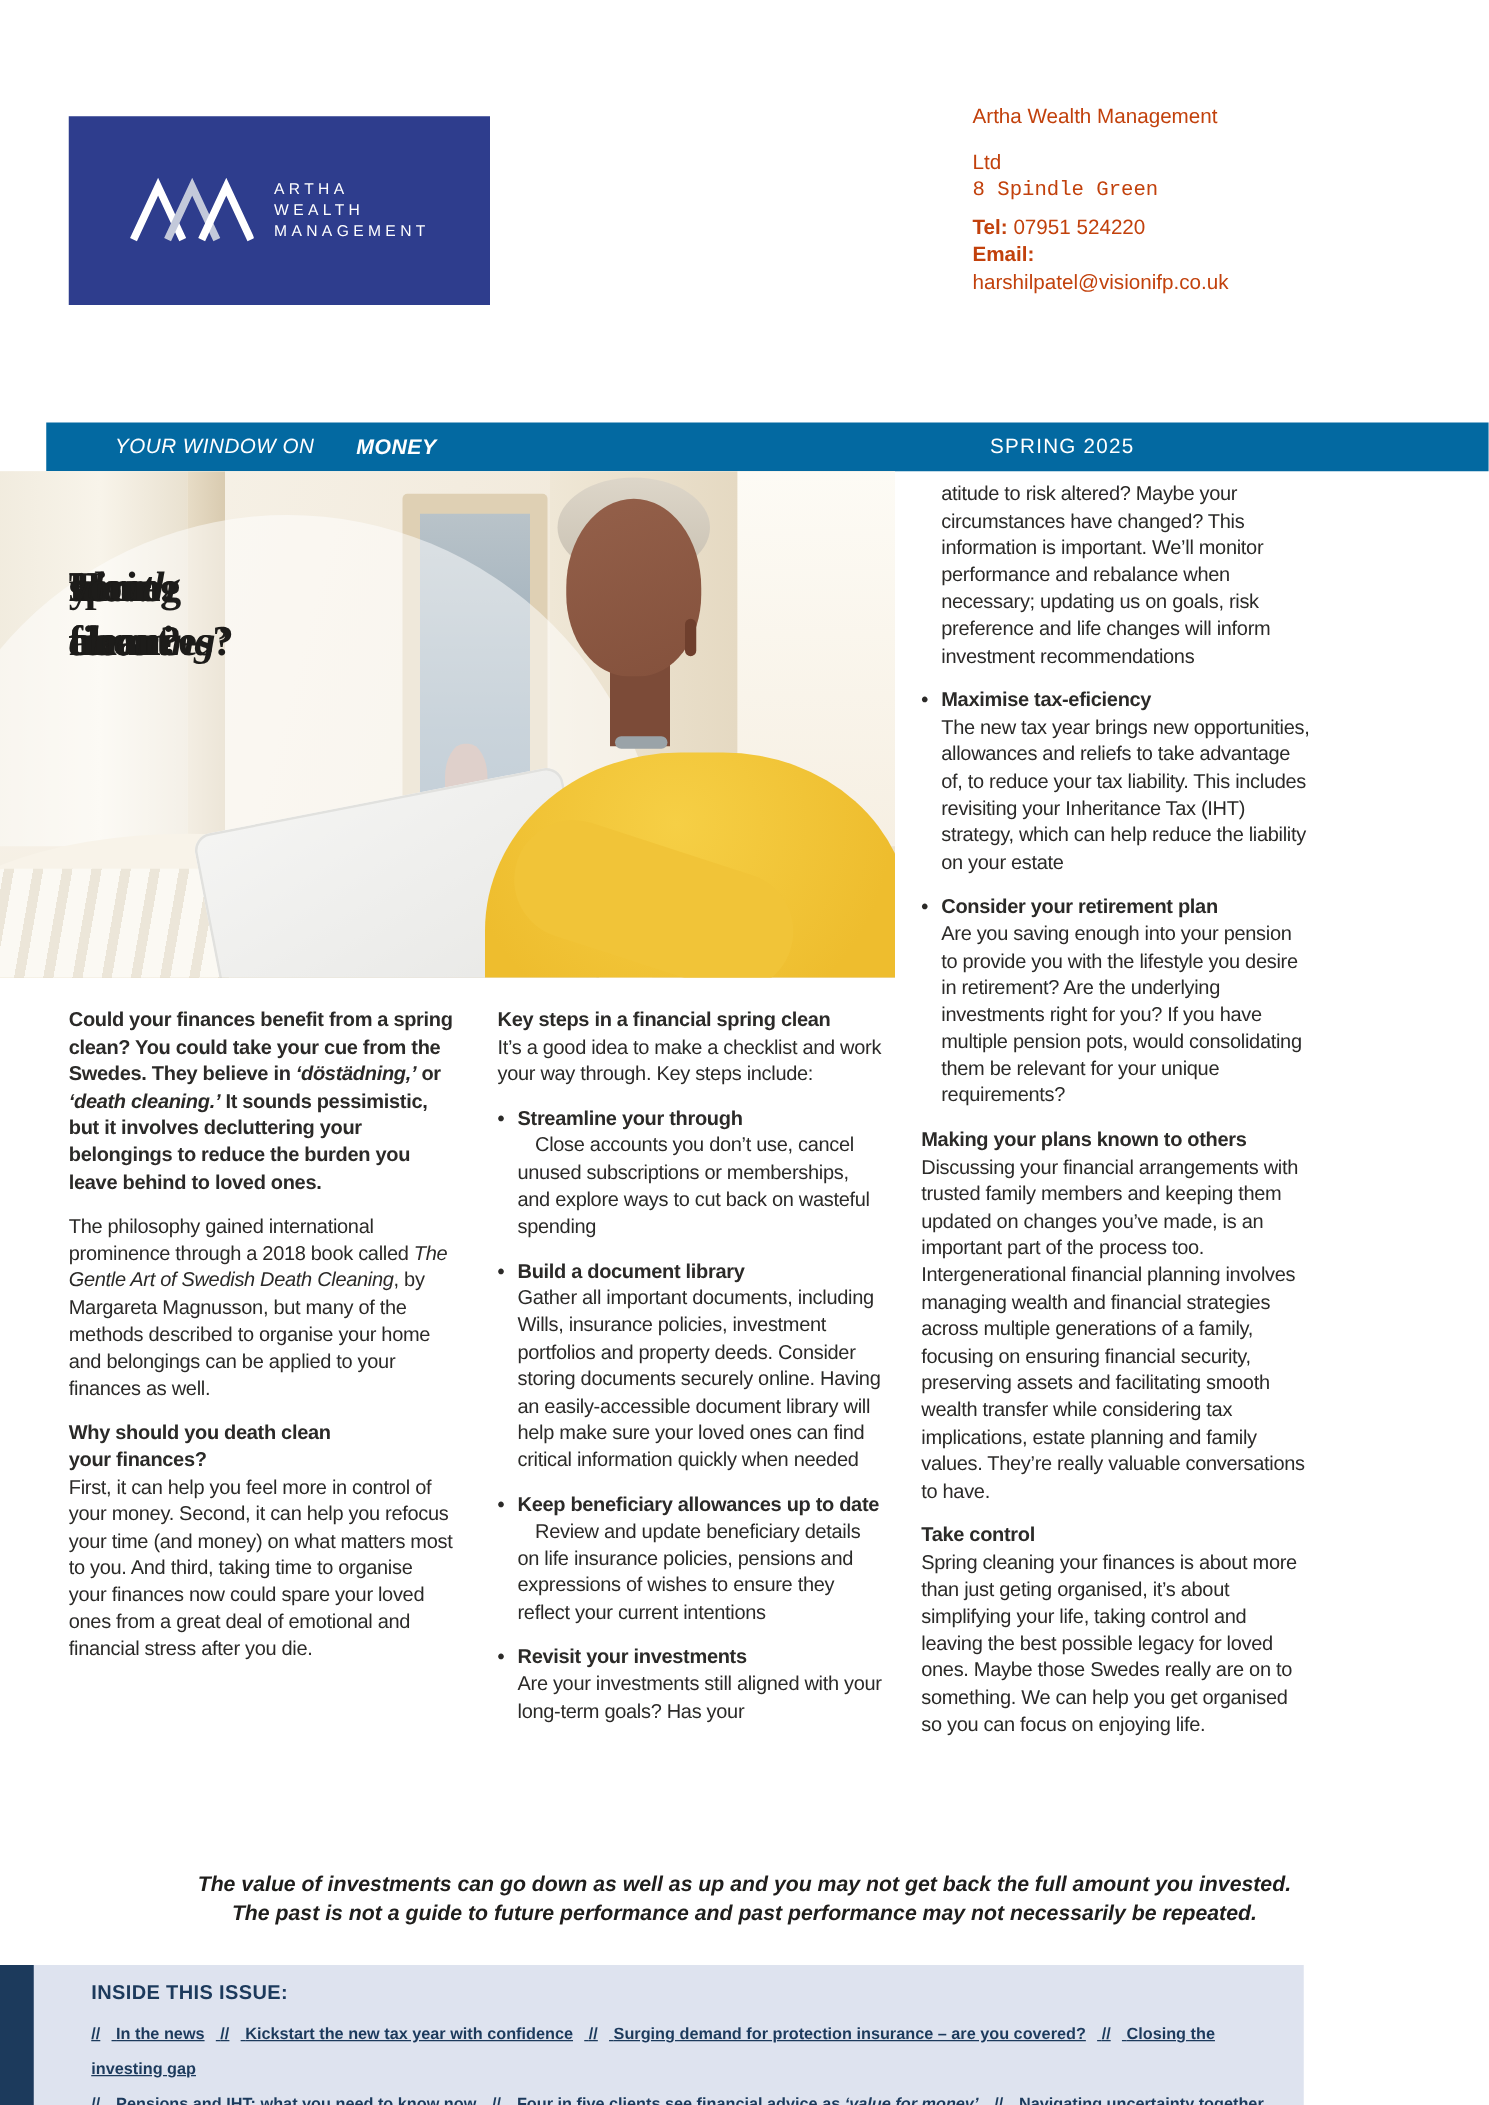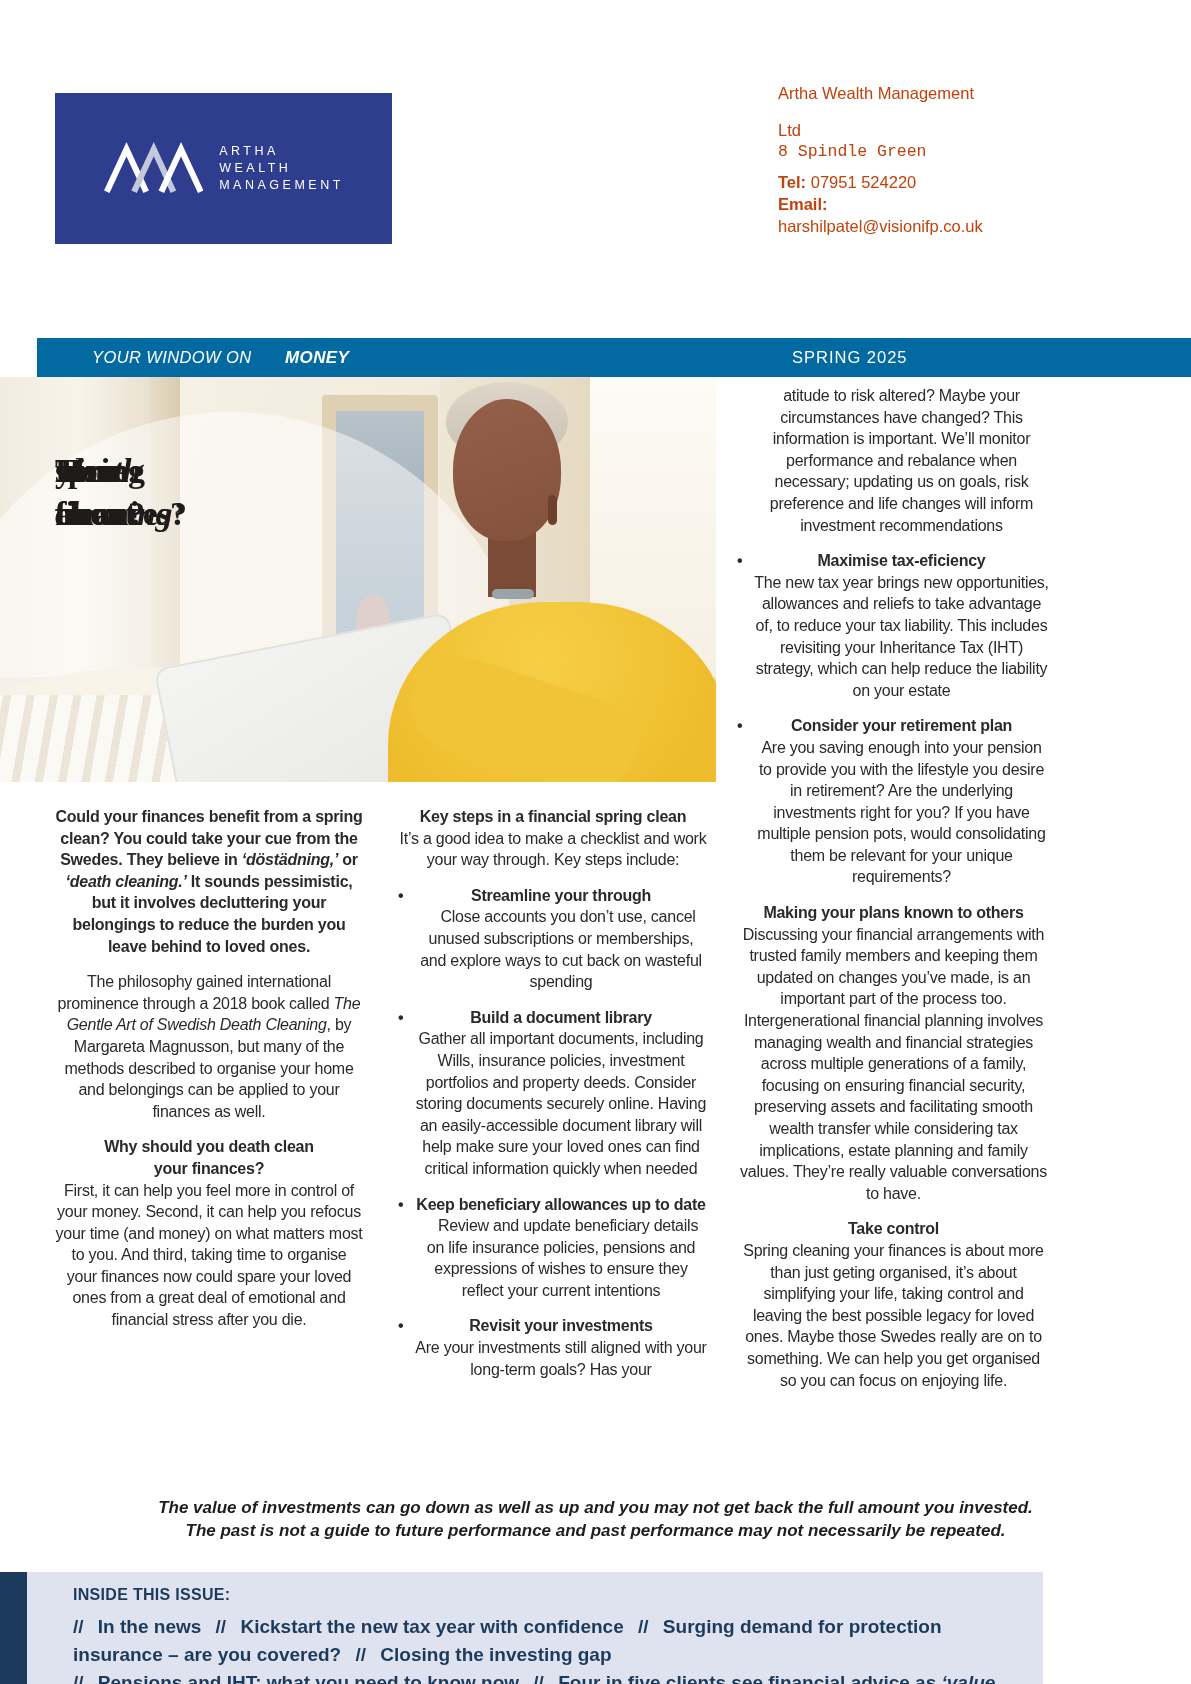--- a/index.html
+++ b/index.html
@@ -47,21 +47,21 @@
   .h-head{left:453px;top:22px;width:108px;height:142px;border-radius:50% 50% 46% 46%;
           background:linear-gradient(160deg,#94604a,#84513c);}
   .h-earring{left:548px;top:118px;width:9px;height:30px;border-radius:5px;background:#6f3f2d;}
   .h-necklace{left:492px;top:212px;width:42px;height:10px;border-radius:5px;background:#9aa3a8;}
 
   .hero-title{position:absolute;left:55px;top:72px;z-index:10;font-size:34px;line-height:43px;font-weight:bold;
               color:#1d1c1a;letter-spacing:-0.5px;}
   .hero-title .it{font-style:italic;}
 
   
-  .col{position:absolute;font-size:16px;line-height:21.6px;letter-spacing:-0.25px;color:#2b2a28;text-align:center;}
+  .col{position:absolute;font-size:16px;line-height:21.6px;letter-spacing:-0.25px;color:#2b2a28;}
   .col1{left:55px;top:806px;width:308px;}
   .col2{left:398px;top:806px;width:310px;}
   .col3{left:737px;top:385px;width:313px;}
   .col p{margin:0 0 14px 0;}
   .col .bold{font-weight:bold;}
   .col .bi{font-weight:bold;font-style:italic;}
   .col .it{font-style:italic;}
   .heading{font-weight:bold;margin:0;}
   .bullets{list-style:none;margin:0;padding:0;}
   .bullets li{position:relative;padding-left:16px;margin:0 0 14px 0;}
@@ -72,21 +72,21 @@
 
   
   .disclaimer{position:absolute;left:0;top:1496px;width:1191px;text-align:center;
               font-weight:bold;font-style:italic;font-size:17px;line-height:23px;color:#1f1e1c;}
 
   
   .footer{position:absolute;left:0;top:1572px;width:1043px;height:112px;background:#dee3ef;}
   .footer-strip{position:absolute;left:0;top:0;width:27px;height:112px;background:#1c3a5c;}
   .footer-inner{position:absolute;left:73px;top:14px;right:20px;color:#1c3a5c;}
   .footer-heading{font-weight:bold;font-size:16px;letter-spacing:.3px;margin-bottom:9px;}
-  .footer-row{font-size:19px;font-weight:bold;line-height:28px;letter-spacing:0;}
+  .footer-row{font-size:13px;font-weight:bold;line-height:28px;letter-spacing:0;text-decoration:underline;}
   .footer-row .sep{margin:0 9px 0 0;}
   .footer-row .item{margin-right:9px;}
   .footer-row .it{font-style:italic;}
 </style>
 </head>
 <body>
 
 <div class="page">
 
   <div class="logo-box">

